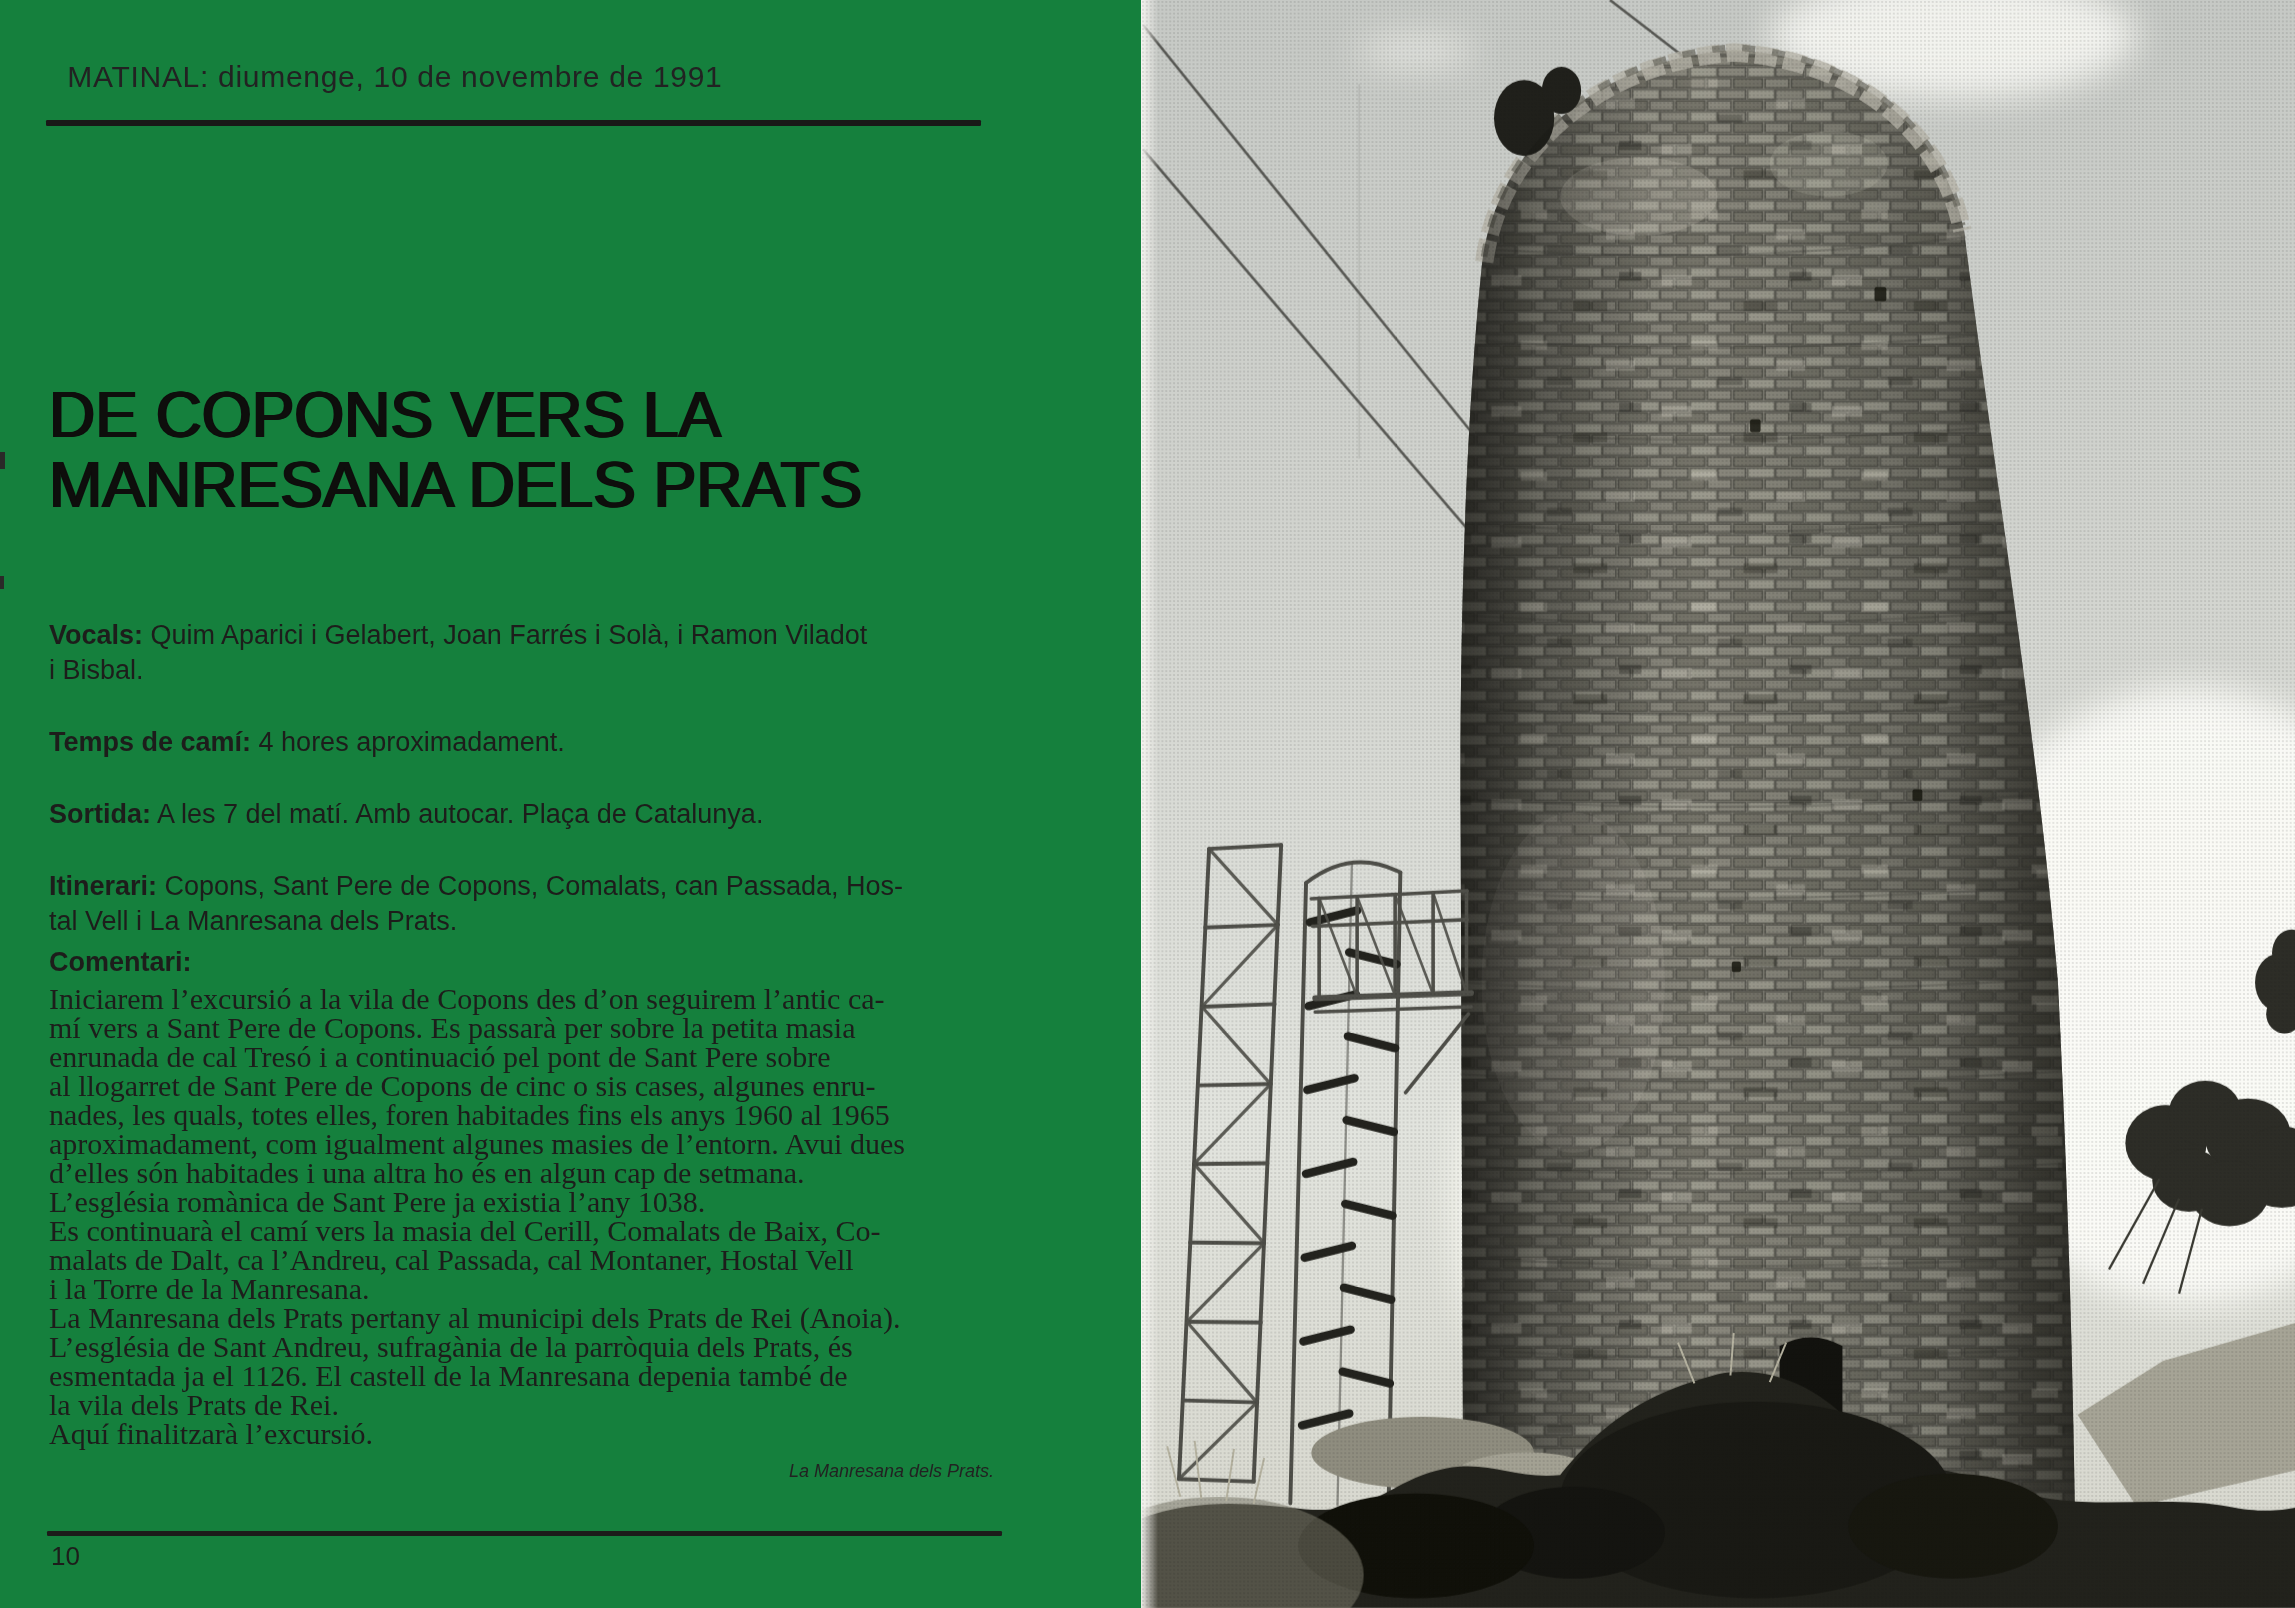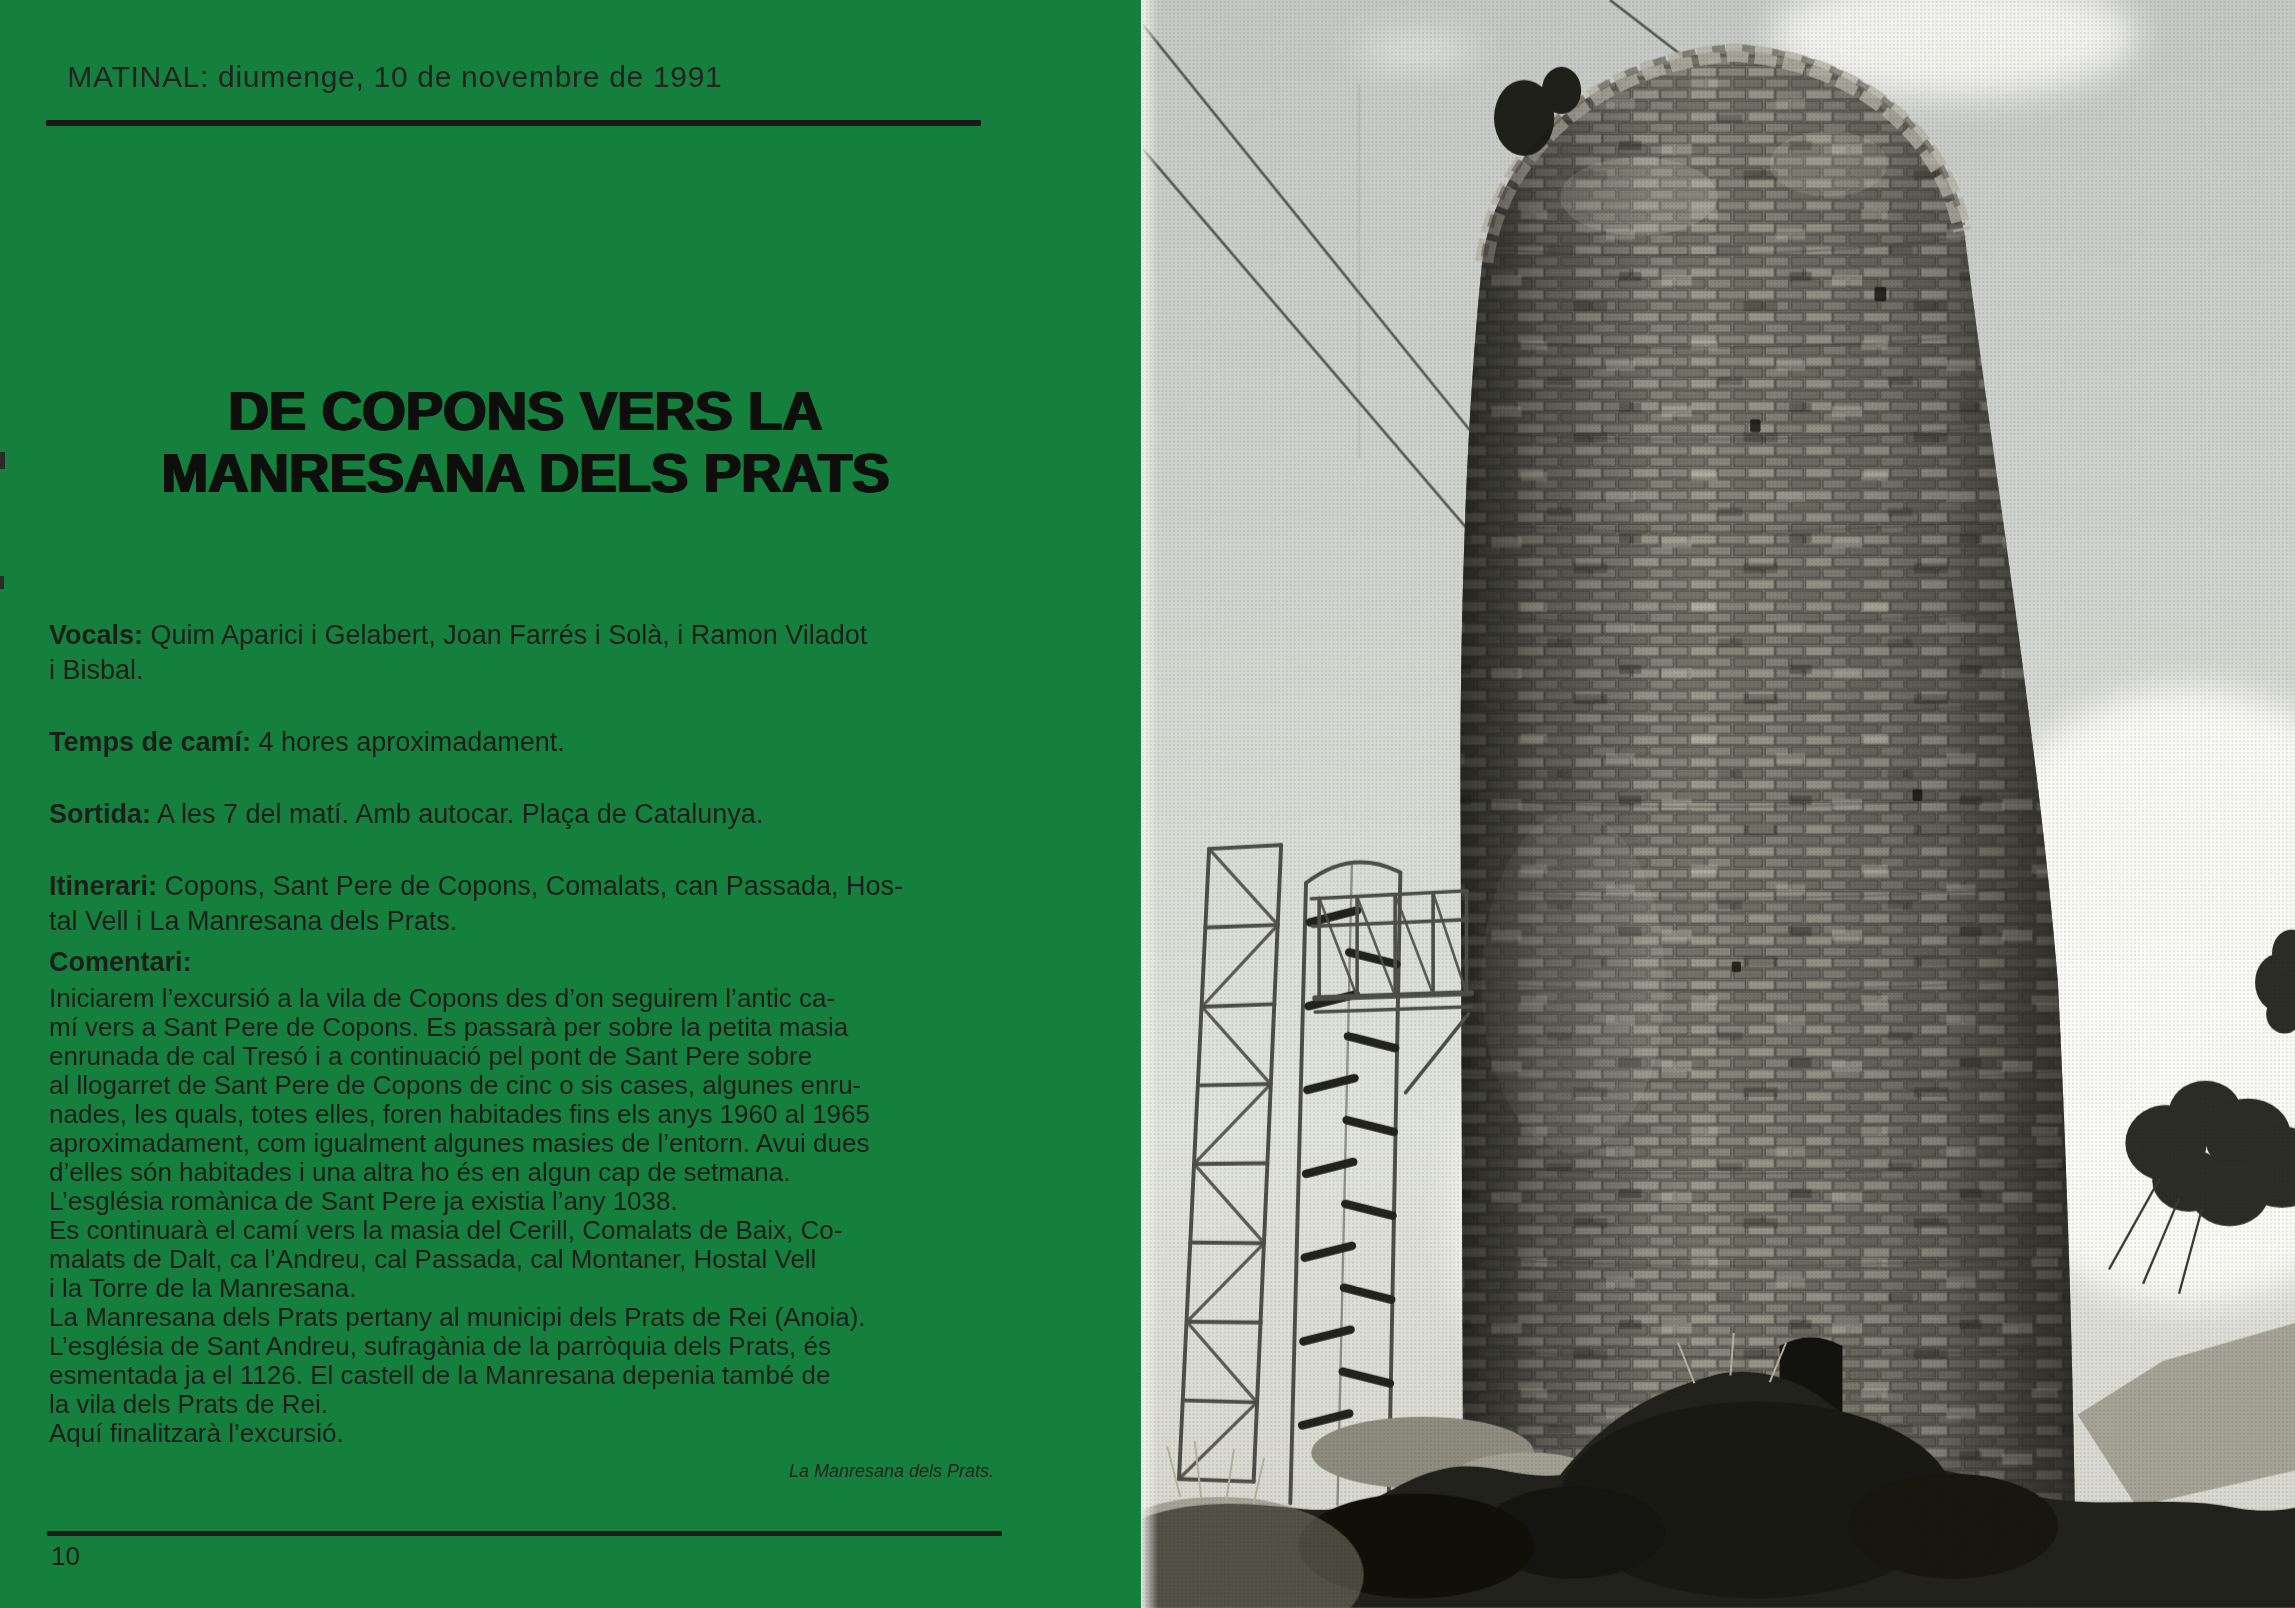--- a/index.html
+++ b/index.html
@@ -2,29 +2,29 @@
 <html style="font-size:10.5px"><head>
 <meta charset="utf-8">
 <style>
   html,body{margin:0;padding:0;background:#888;}
   .page{position:relative;width:2295px;height:1608px;background:#15803d;overflow:hidden;
         font-family:"Liberation Sans","DejaVu Sans",sans-serif;color:#1d1d1b;padding-left:20px;}
   
   .text-col{position:absolute;left:49px;top:0;width:953px;height:1608px;}
   .hdr{position:absolute;left:18.3px;top:60px;font-size:30px;letter-spacing:0.7px;white-space:nowrap;color:#222;}
   .hdr-rule{position:absolute;left:-3.3px;top:120px;width:935px;height:5.9px;background:#191917;border-radius:1.3px;}
-  .title{position:absolute;left:0;top:380px;width:100%;text-align:center;font-weight:bold;
-         font-size:56px;line-height:1.1;letter-spacing:0px;color:#0e0e0c;
+  .title{position:absolute;left:0;top:380px;width:100%;text-align:left;font-weight:normal;
+         font-size:64px;line-height:1.1;letter-spacing:0px;color:#0e0e0c;
          text-shadow:1.3px 0 0 #0e0e0c,-1.3px 0 0 #0e0e0c;}
   .items{position:absolute;left:0;top:618px;width:100%;font-size:27px;line-height:35px;}
   .item{margin-bottom:37px;white-space:nowrap;}
   .b{font-weight:bold;text-align:right;}
   .line2{display:block;white-space:nowrap;}
   .comentari-h{position:absolute;left:0;top:947px;font-size:27px;font-weight:bold;}
-  .body-lines{position:absolute;left:0;top:984px;font-size:26px;line-height:29px;}
+  .body-lines{position:absolute;left:0;top:984px;font-size:30px;line-height:29px;font-family:Liberation Serif, serif;}
   .body-lines div{white-space:nowrap;}
   .caption{position:absolute;right:7.9px;top:1461px;font-size:18px;font-style:italic;color:#222;}
   .ftr-rule{position:absolute;left:-2px;top:1531px;width:955px;height:5.2px;background:#1c1c1a;border-radius:1.3px;}
   .pagenum{position:absolute;left:2px;top:1541px;font-size:26px;}
   .speck{position:absolute;background:#2a2a28;}
   
   .photo{position:absolute;left:1141px;top:0;width:1154px;height:1608px;overflow:hidden;background:#d3d5d0;}
   .photo svg{display:block;width:100%;height:100%;}
   .halftone{position:absolute;inset:0;pointer-events:none;
             background-image:radial-gradient(rgba(25,25,25,0.10) 0.7px, rgba(0,0,0,0) 1px);

